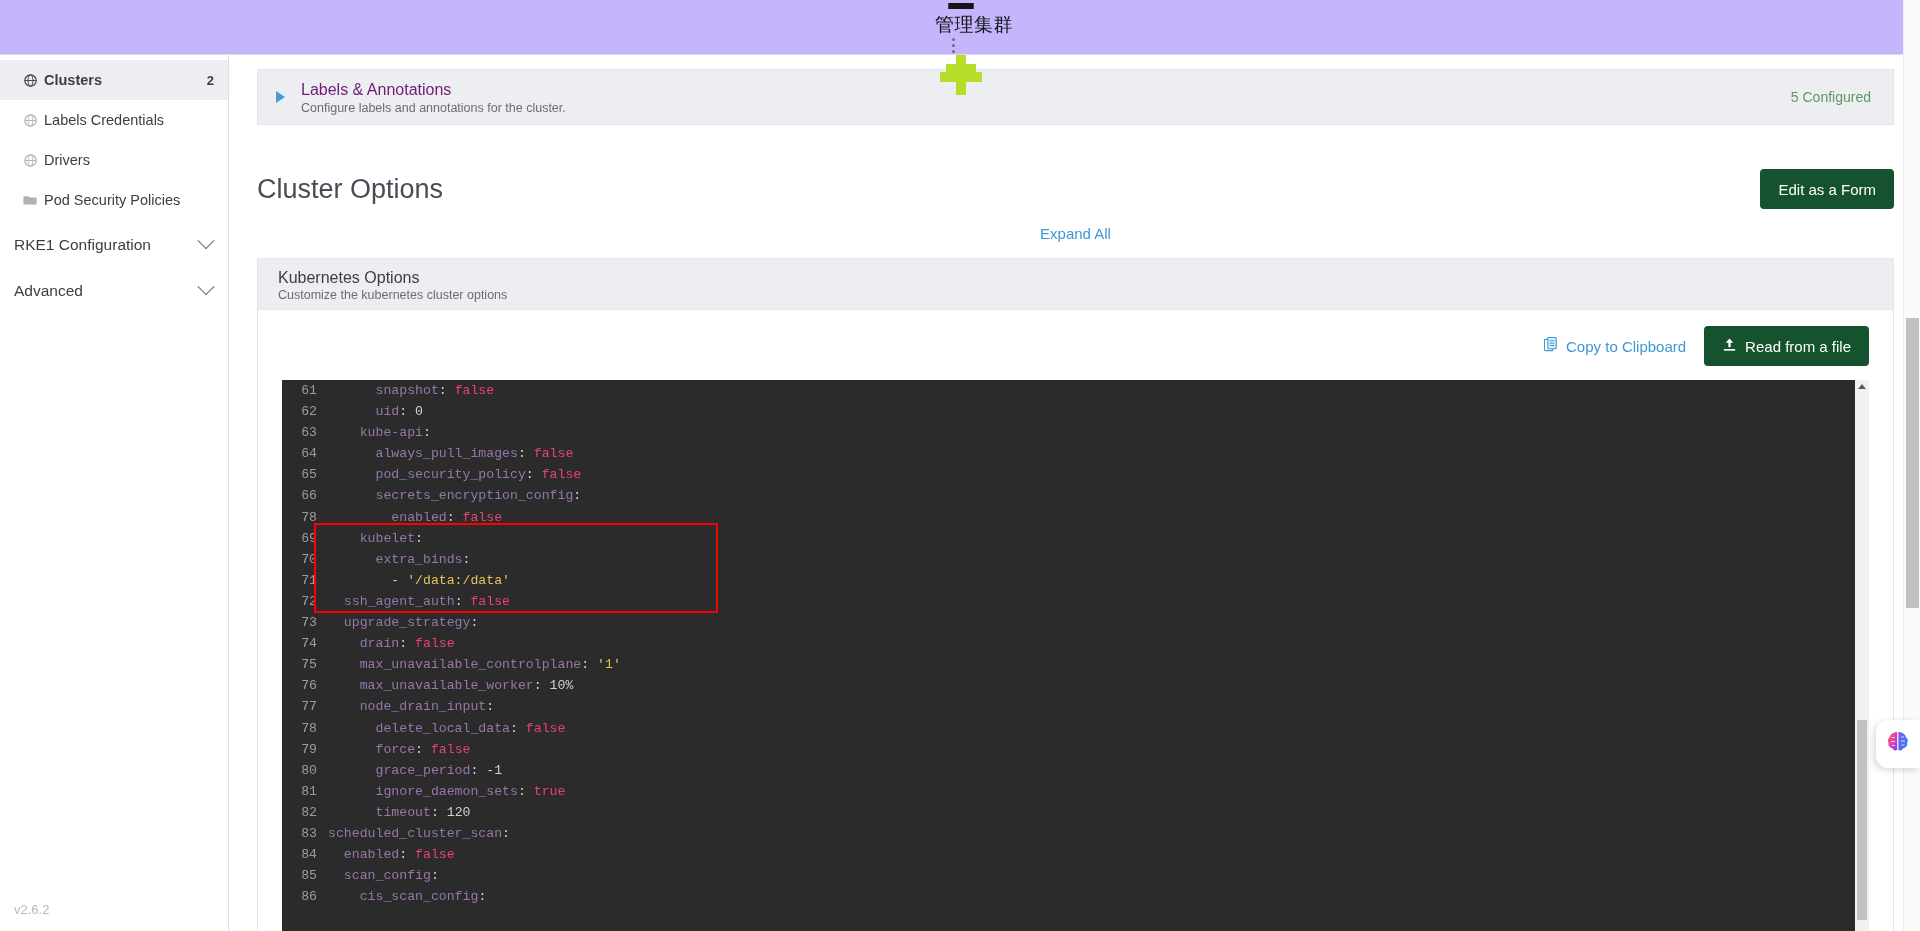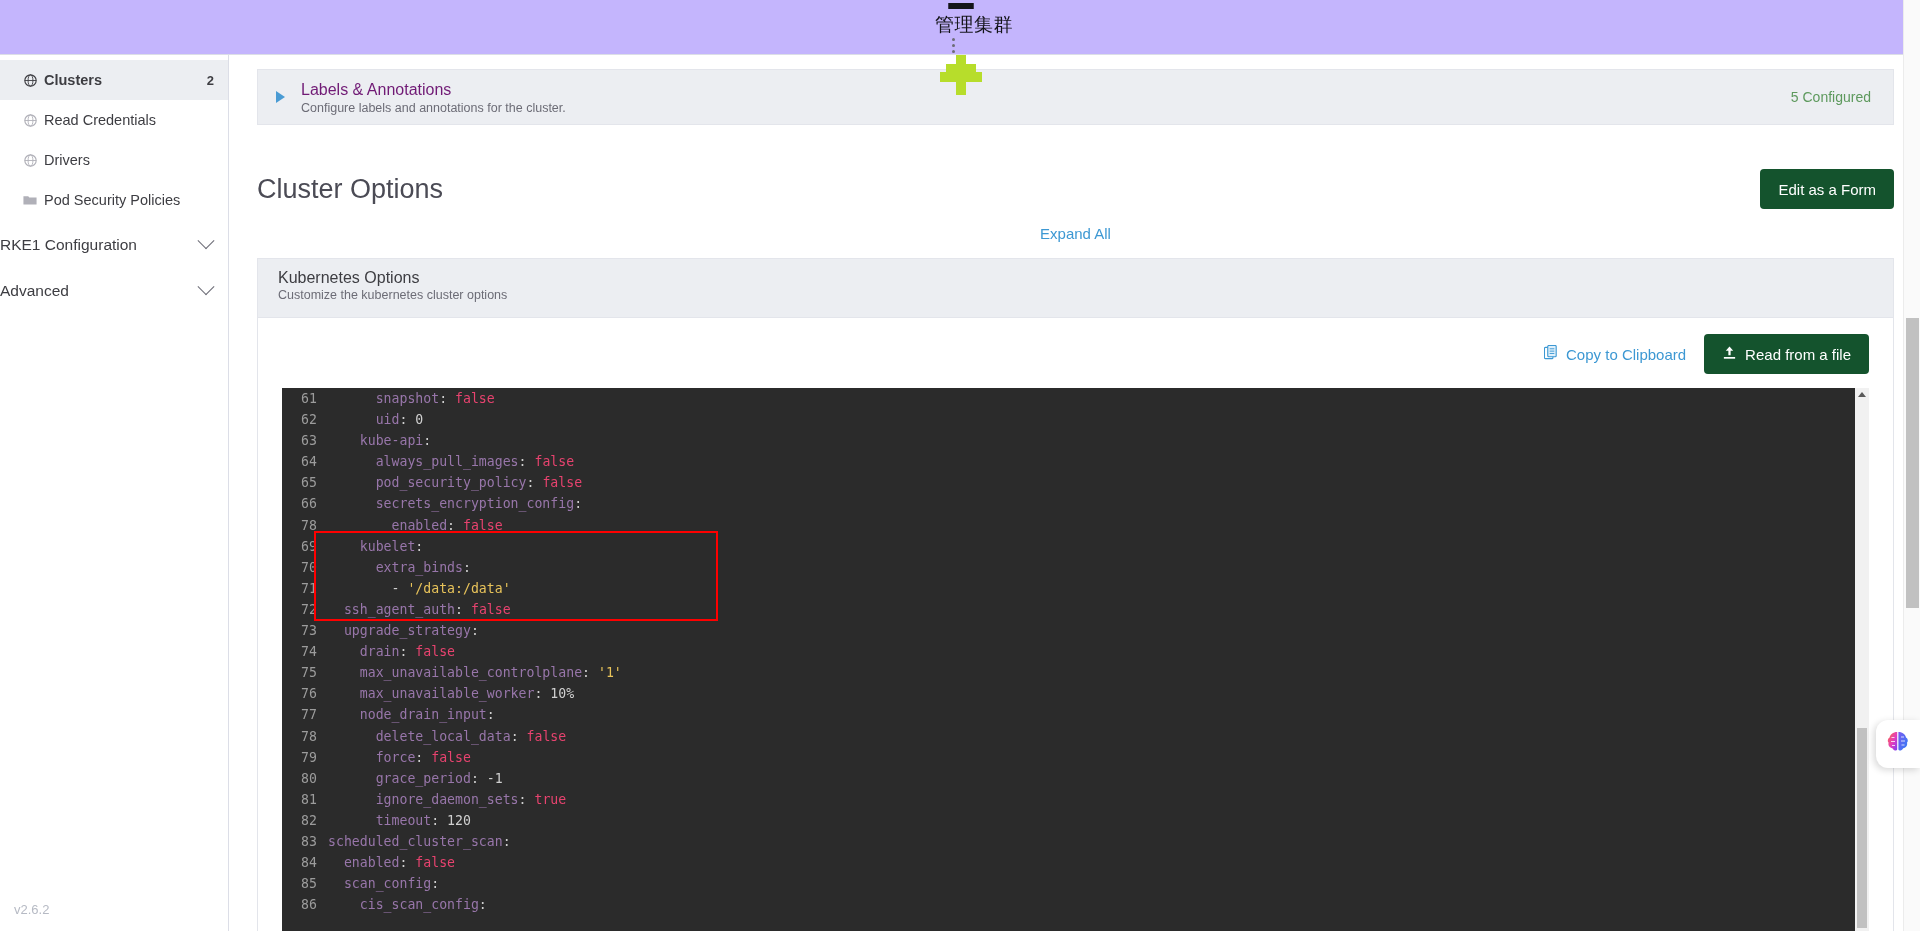--- a/index.html
+++ b/index.html
@@ -47,21 +47,21 @@
     display: flex; align-items: center;
     height: 40px; padding-left: 22px; padding-right: 14px;
     font-size: 14.5px; color: #3d3d42; cursor: pointer;
   }
   .nav-item.active { background: #eceef2; font-weight: 600; }
   .nav-item .ico { width: 16px; margin-right: 6px; display: inline-flex; align-items: center; justify-content: center; flex: 0 0 16px; }
   .nav-item .lbl { flex: 1; white-space: nowrap; }
   .nav-item .count { font-size: 13px; color: #3d3d42; }
   .nav-group {
     display: flex; align-items: center; justify-content: space-between;
-    height: 38px; padding: 0 16px 0 0;
+    height: 38px; padding: 0 16px 0 14px;
     font-size: 15.5px; color: #3d3d42; cursor: pointer;
   }
   .chev { width: 12px; height: 12px; border-right: 1.6px solid #6c6c76; border-bottom: 1.6px solid #6c6c76; transform: rotate(45deg) translate(-3px,-3px); }
   .ver { position: absolute; bottom: 14px; left: 14px; font-size: 13px; color: #b6bac4; }
 
   
   .main { flex: 1; min-width: 0; position: relative; overflow: hidden; background: #fff; }
   .main-inner { padding: 14px 26px 0 28px; width: 1691px; }
 
   .accordion {
@@ -79,40 +79,40 @@
   .page-title { font-size: 27px; font-weight: 400; color: #4b4b55; flex: 1; }
   .btn {
     background: #14532d; color: #fff; border: none; border-radius: 4px;
     font-size: 15px; padding: 0 18px; height: 40px; cursor: pointer;
     font-family: "Liberation Sans", sans-serif; white-space: nowrap;
   }
   .expand-row { display: flex; justify-content: center; margin-top: 16px; }
   .link { color: #3d98d3; font-size: 15px; cursor: pointer; }
 
   .panel { margin-top: 16px; border: 1px solid #e3e5eb; background: #fff; }
-  .panel-head { background: #eceef2; border-bottom: 1px solid #e3e5eb; padding: 10px 20px 15px 20px; }
+  .panel-head { background: #eceef2; border-bottom: 1px solid #e3e5eb; padding: 10px 20px 7px 20px; }
   .panel-title { font-size: 16px; color: #3d3d42; }
   .panel-sub { font-size: 12.5px; color: #6c6c76; margin-top: 1px; }
   .panel-toolbar { display: flex; align-items: center; justify-content: flex-end; gap: 18px; padding: 16px 24px 14px 24px; }
   .copy-btn { display: flex; align-items: center; gap: 7px; color: #3d98d3; font-size: 15px; cursor: pointer; }
   .btn-icon { display: inline-flex; align-items: center; gap: 8px; }
 
   
   .editor {
     position: relative;
     background: #2b2b2b;
     margin: 0 24px 0 24px;
     height: 560px;
     overflow: hidden;
     font-family: "DejaVu Sans Mono", "Liberation Mono", monospace;
     font-size: 13.2px;
     line-height: 21.1px;
   }
   .code-rows { padding-top: 0; }
-  .crow { display: flex; white-space: pre; height: 21.1px; }
+  .crow { display: flex; white-space: pre; height: 21.1px; font-family: Liberation Mono, monospace; }
   .gutter { width: 46px; min-width: 46px; text-align: right; padding-right: 11px; color: #9c9c9c; user-select: none; }
   .ctext { flex: 1; color: #d0d0d0; }
   .k-key   { color: #9876aa; }
   .k-bool  { color: #e8436f; }
   .k-num   { color: #d0d0d0; }
   .k-str   { color: #e8c35a; }
   .k-plain { color: #d0d0d0; }
   .k-punct { color: #d0d0d0; }
 
   .hl-box {
@@ -181,21 +181,21 @@
       </div>
 
       <div class="nav-item">
         <span class="ico">
           <svg width="13" height="13" viewBox="0 0 16 16">
               <circle cx="8" cy="8" r="7" fill="none" stroke="#b0b0b8" stroke-width="1.4"></circle>
               <ellipse cx="8" cy="8" rx="3" ry="7" fill="none" stroke="#b0b0b8" stroke-width="1.1"></ellipse>
               <line x1="1" y1="8" x2="15" y2="8" stroke="#b0b0b8" stroke-width="1.1"></line>
             </svg>
         </span>
-        <span class="lbl">Read Credentials</span>
+        <span class="lbl">Labels Credentials</span>
         <span class="count"></span>
       </div>
 
       <div class="nav-item">
         <span class="ico">
           <svg width="13" height="13" viewBox="0 0 16 16">
               <circle cx="8" cy="8" r="7" fill="none" stroke="#b0b0b8" stroke-width="1.4"></circle>
               <ellipse cx="8" cy="8" rx="3" ry="7" fill="none" stroke="#b0b0b8" stroke-width="1.1"></ellipse>
               <line x1="1" y1="8" x2="15" y2="8" stroke="#b0b0b8" stroke-width="1.1"></line>
             </svg>

